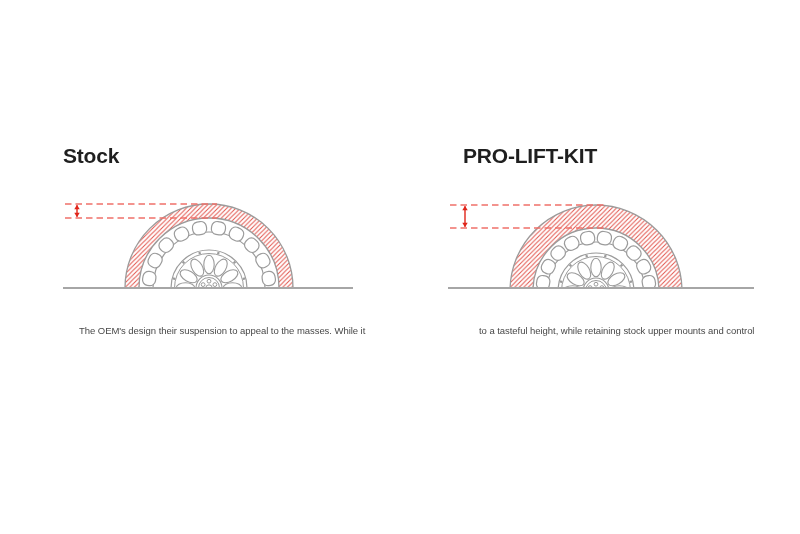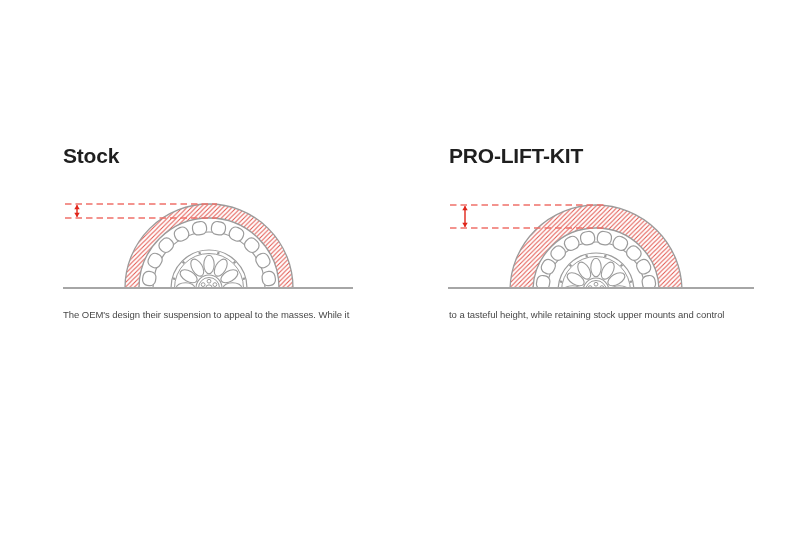--- a/index.html
+++ b/index.html
@@ -12,24 +12,24 @@
     font-family: "Liberation Sans", sans-serif;
   }
   .panel { position: absolute; top: 140px; width: 330px; height: 250px; }
   .panel-stock { left: 63px; }
   .panel-lift  { left: 448px; }
   .panel-title {
     position: absolute; top: 4px; left: 0; margin: 0;
     font-size: 21px; font-weight: 700; letter-spacing: -0.2px;
     color: var(--title-color, #1f1f1f);
   }
-  .panel-lift .panel-title, .panel-lift .desc { left: 1px; }
+  .panel-lift .panel-title, .panel-lift .desc { left: 15px; }
   .illus { position: absolute; top: 52px; left: 0; width: 320px; height: 100px; }
   .desc {
-    position: absolute; top: 167px; left: 0; margin: 0;
+    position: absolute; top: 167px; left: 0; margin: 16px;
     font-size: 9.5px; line-height: 15.5px; letter-spacing: -0.05px;
     color: var(--body-color, #484848);
   }
   .desc span { display: block; white-space: nowrap; }
 </style>
 </head>
 <body>
 
 <div class="canvas" style="--title-color: #1f1f1f; --body-color: #484848;">
 

